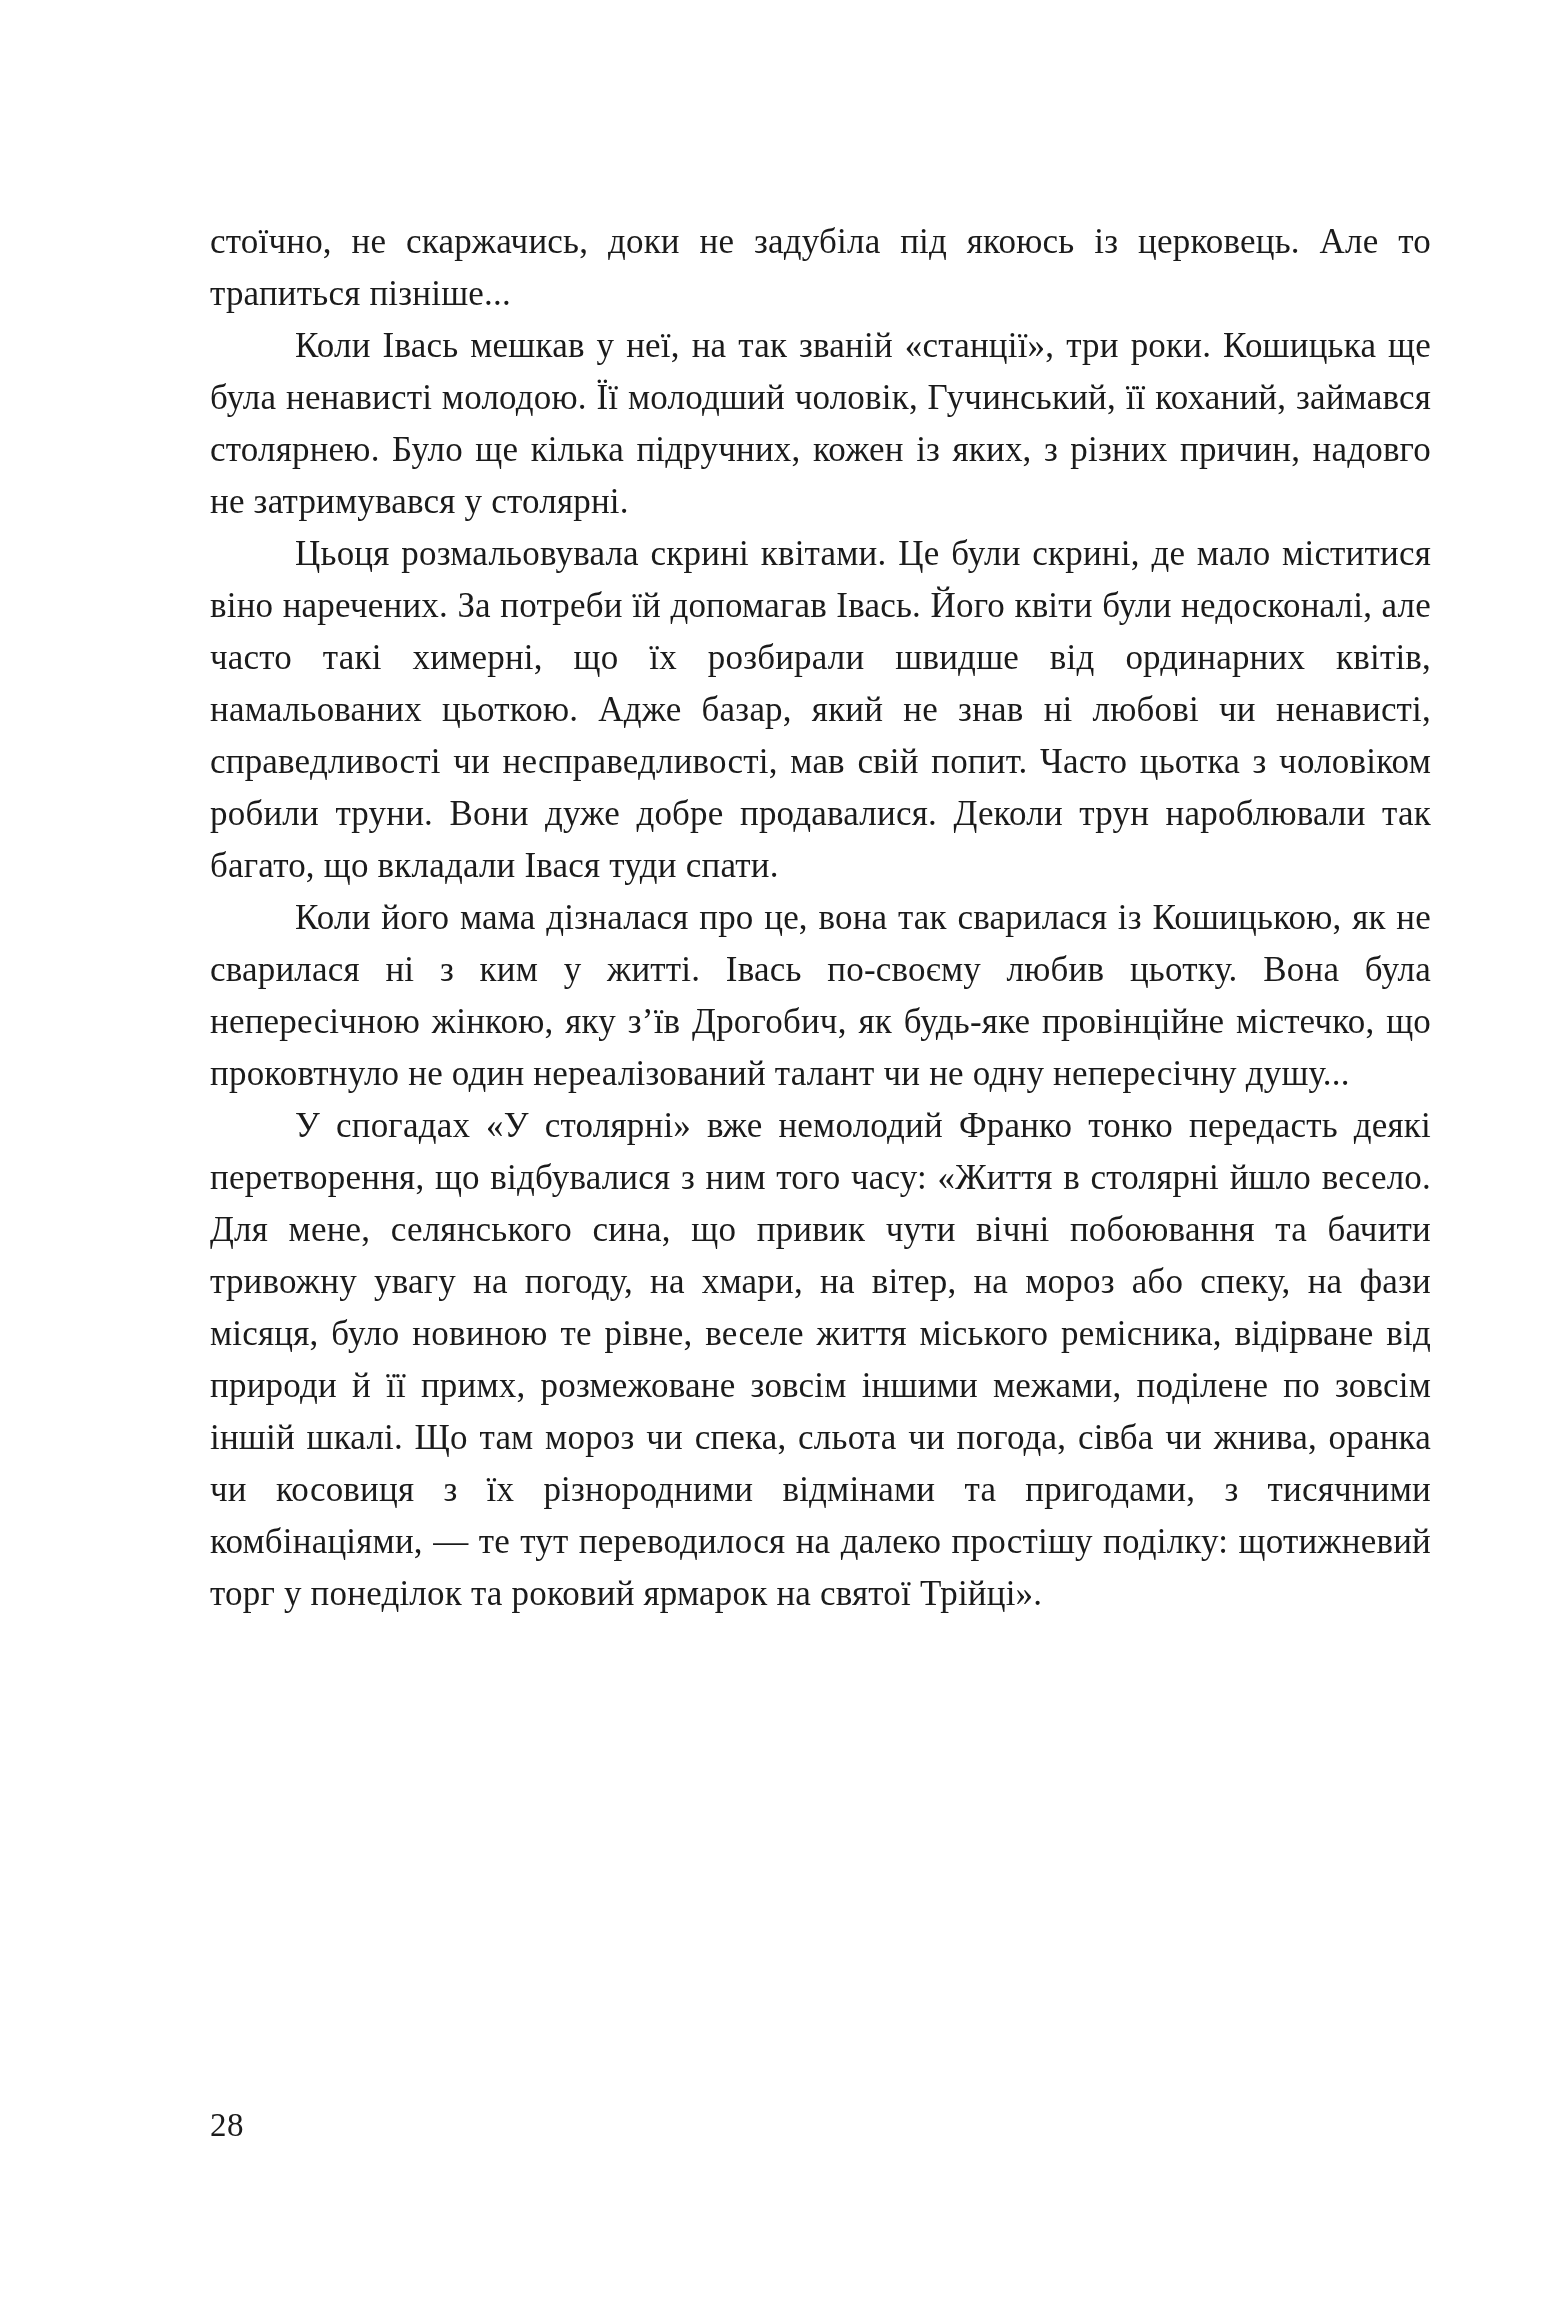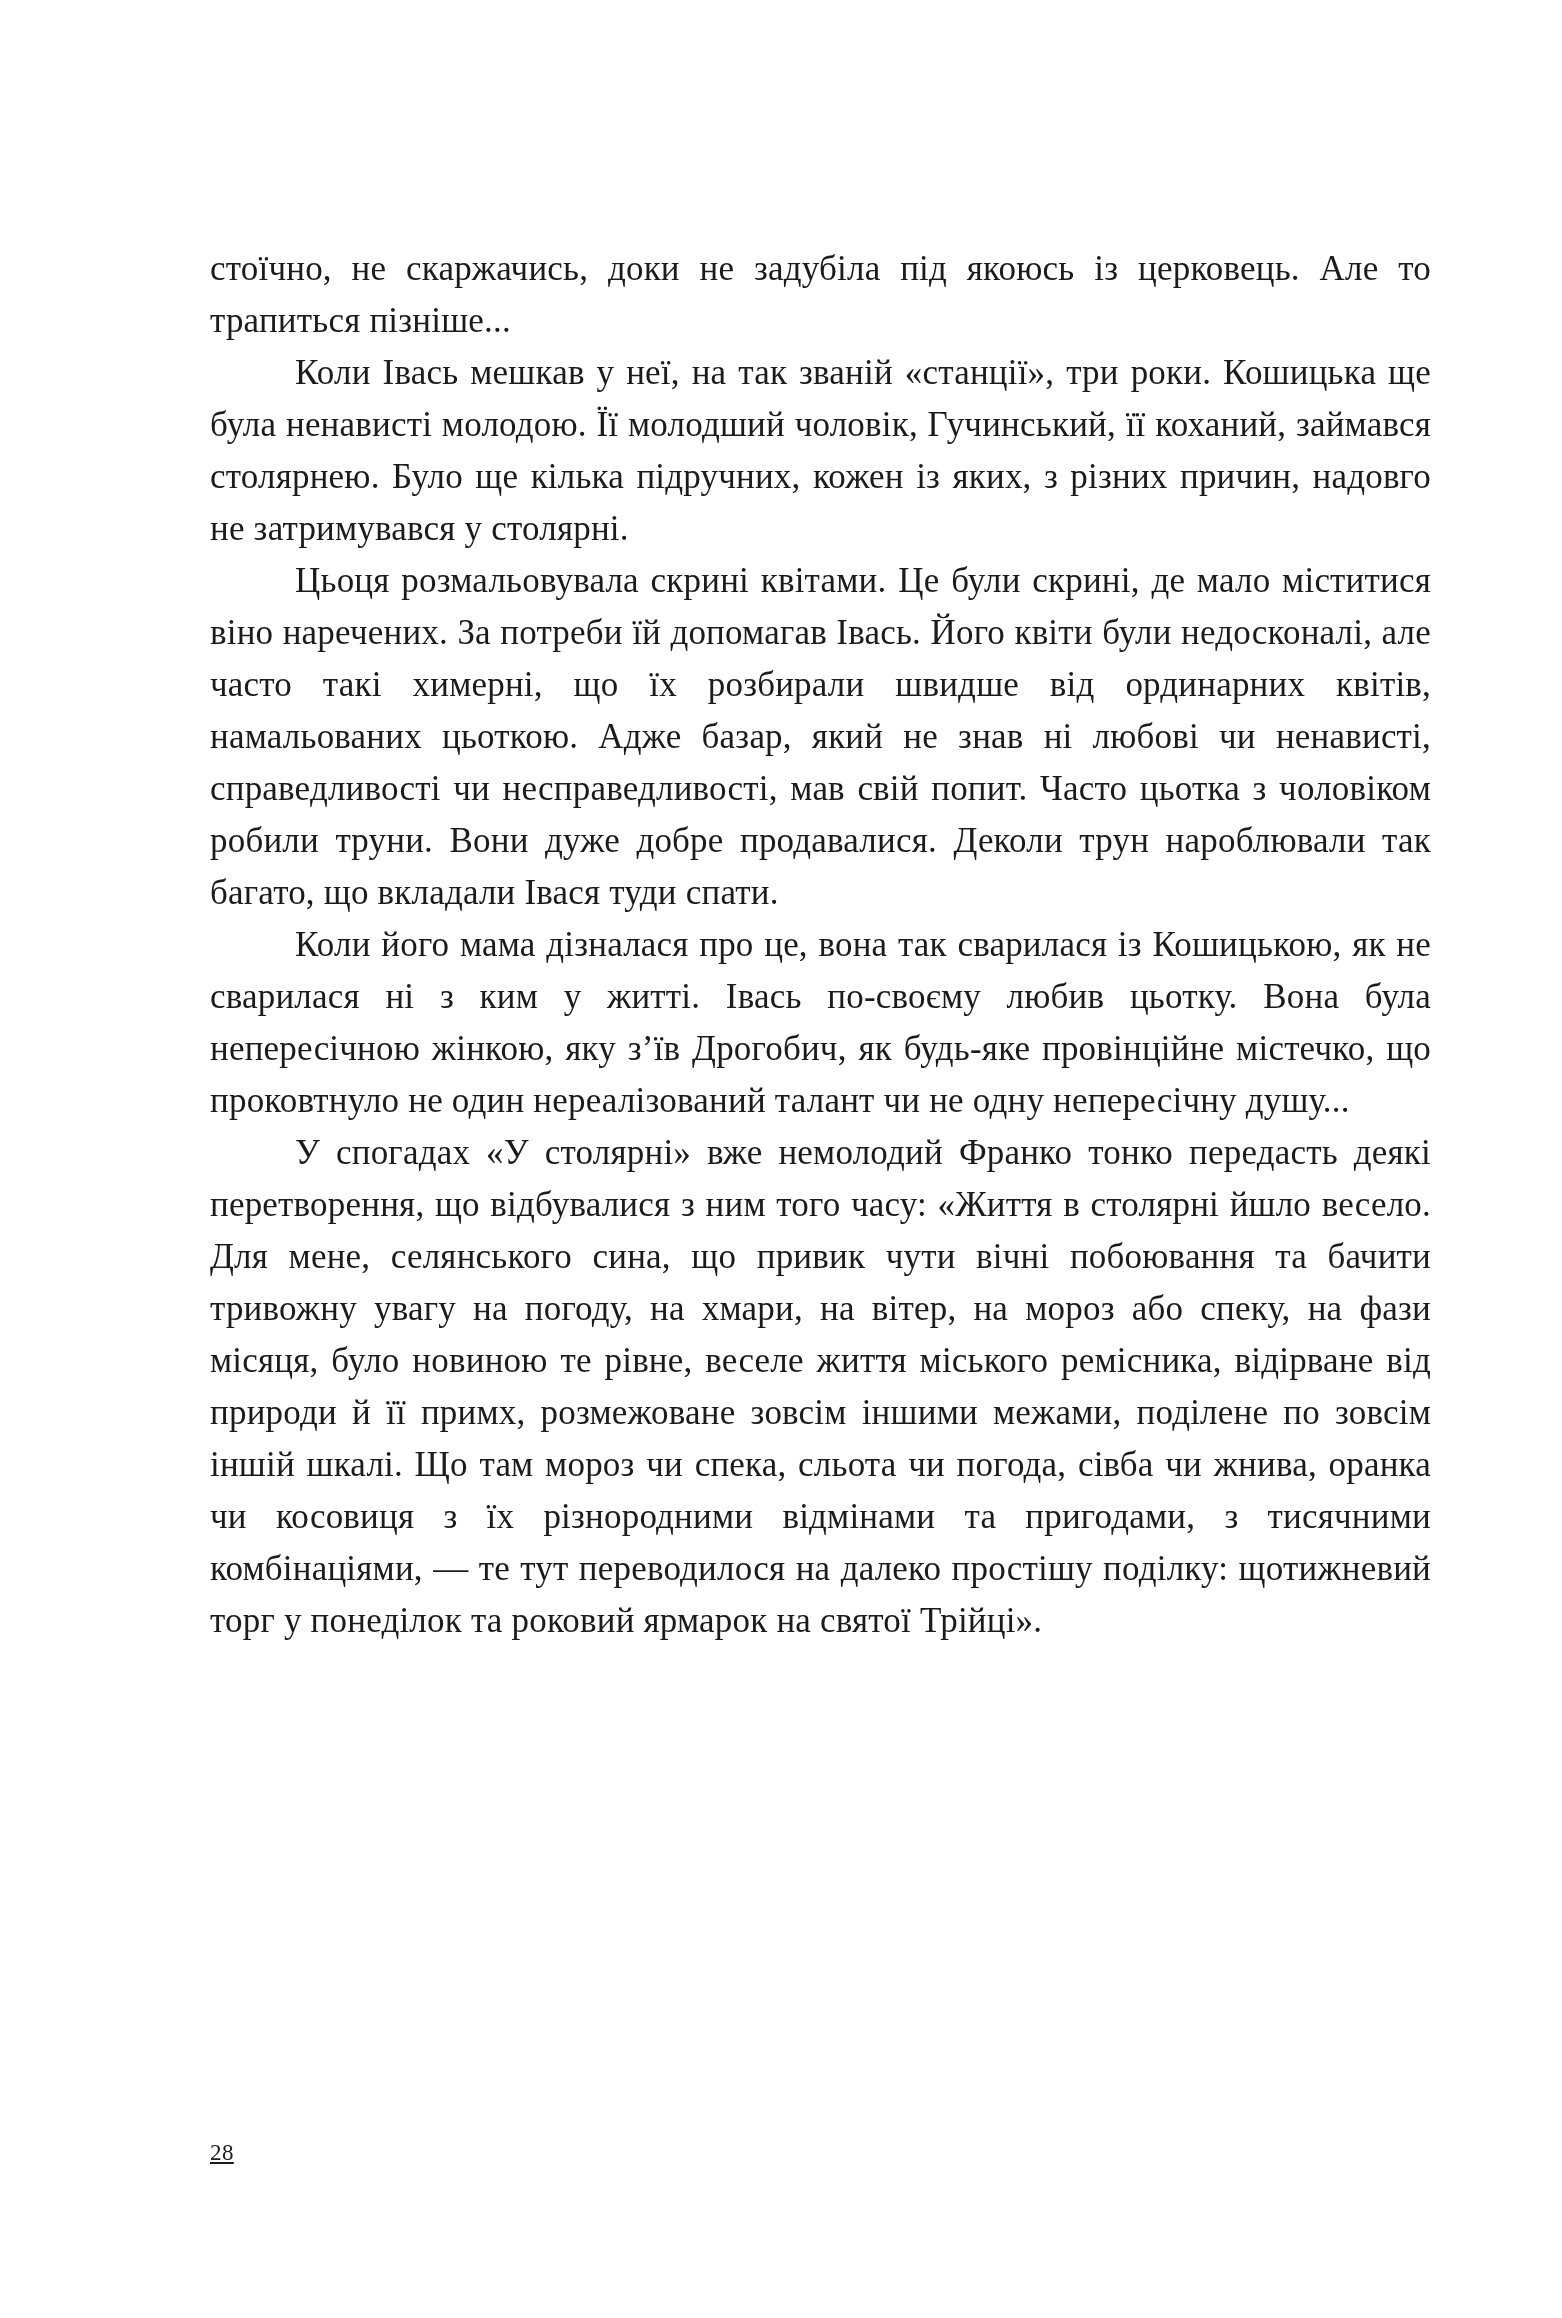--- a/index.html
+++ b/index.html
@@ -12,21 +12,20 @@
     width: 1563px;
     height: 2319px;
     font-family: "Liberation Serif", "DejaVu Serif", serif;
     color: #1b1b1b;
     overflow: hidden;
   }
   .page {
     position: absolute;
     inset: 0;
     background: #ffffff;
-    margin-top: 27px;
   }
   .text-block {
     position: absolute;
     left: 210px;
     top: 216px;
     width: 1221px;
     font-size: 35px;
     line-height: 52px;
     text-align: justify;
     letter-spacing: 0.2px;
@@ -41,25 +40,24 @@
   .seg-regular {
     font-style: normal;
   }
   .seg-italic {
   }
   .footer {
     position: absolute;
     left: 210px;
     top: 2109px;
     width: 1221px;
-    font-size: 23px;
+    font-size: 33px;
     line-height: 33px;
     display: flex;
     align-items: baseline;
-    text-decoration: underline;
   }
   .footer .page-number {
     letter-spacing: 0.4px;
   }
   .footer .running-title {
     margin-left: 80px;
     letter-spacing: 1.2px;
     text-transform: uppercase;
   }
 </style>

